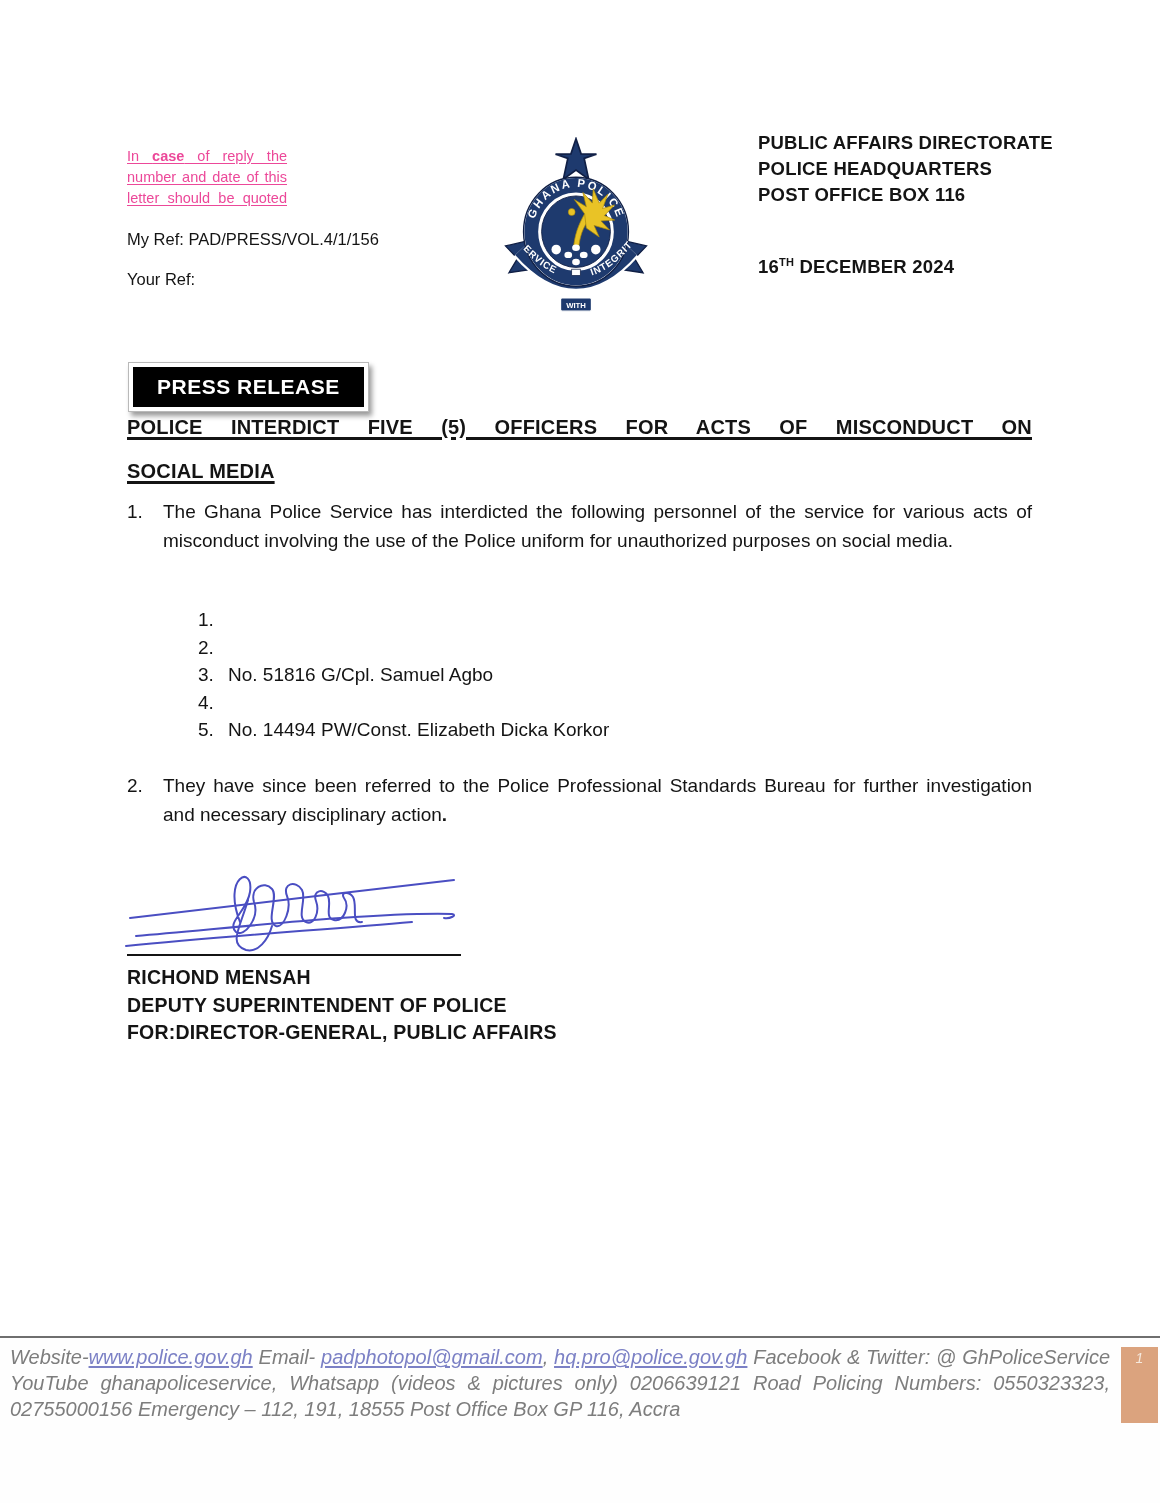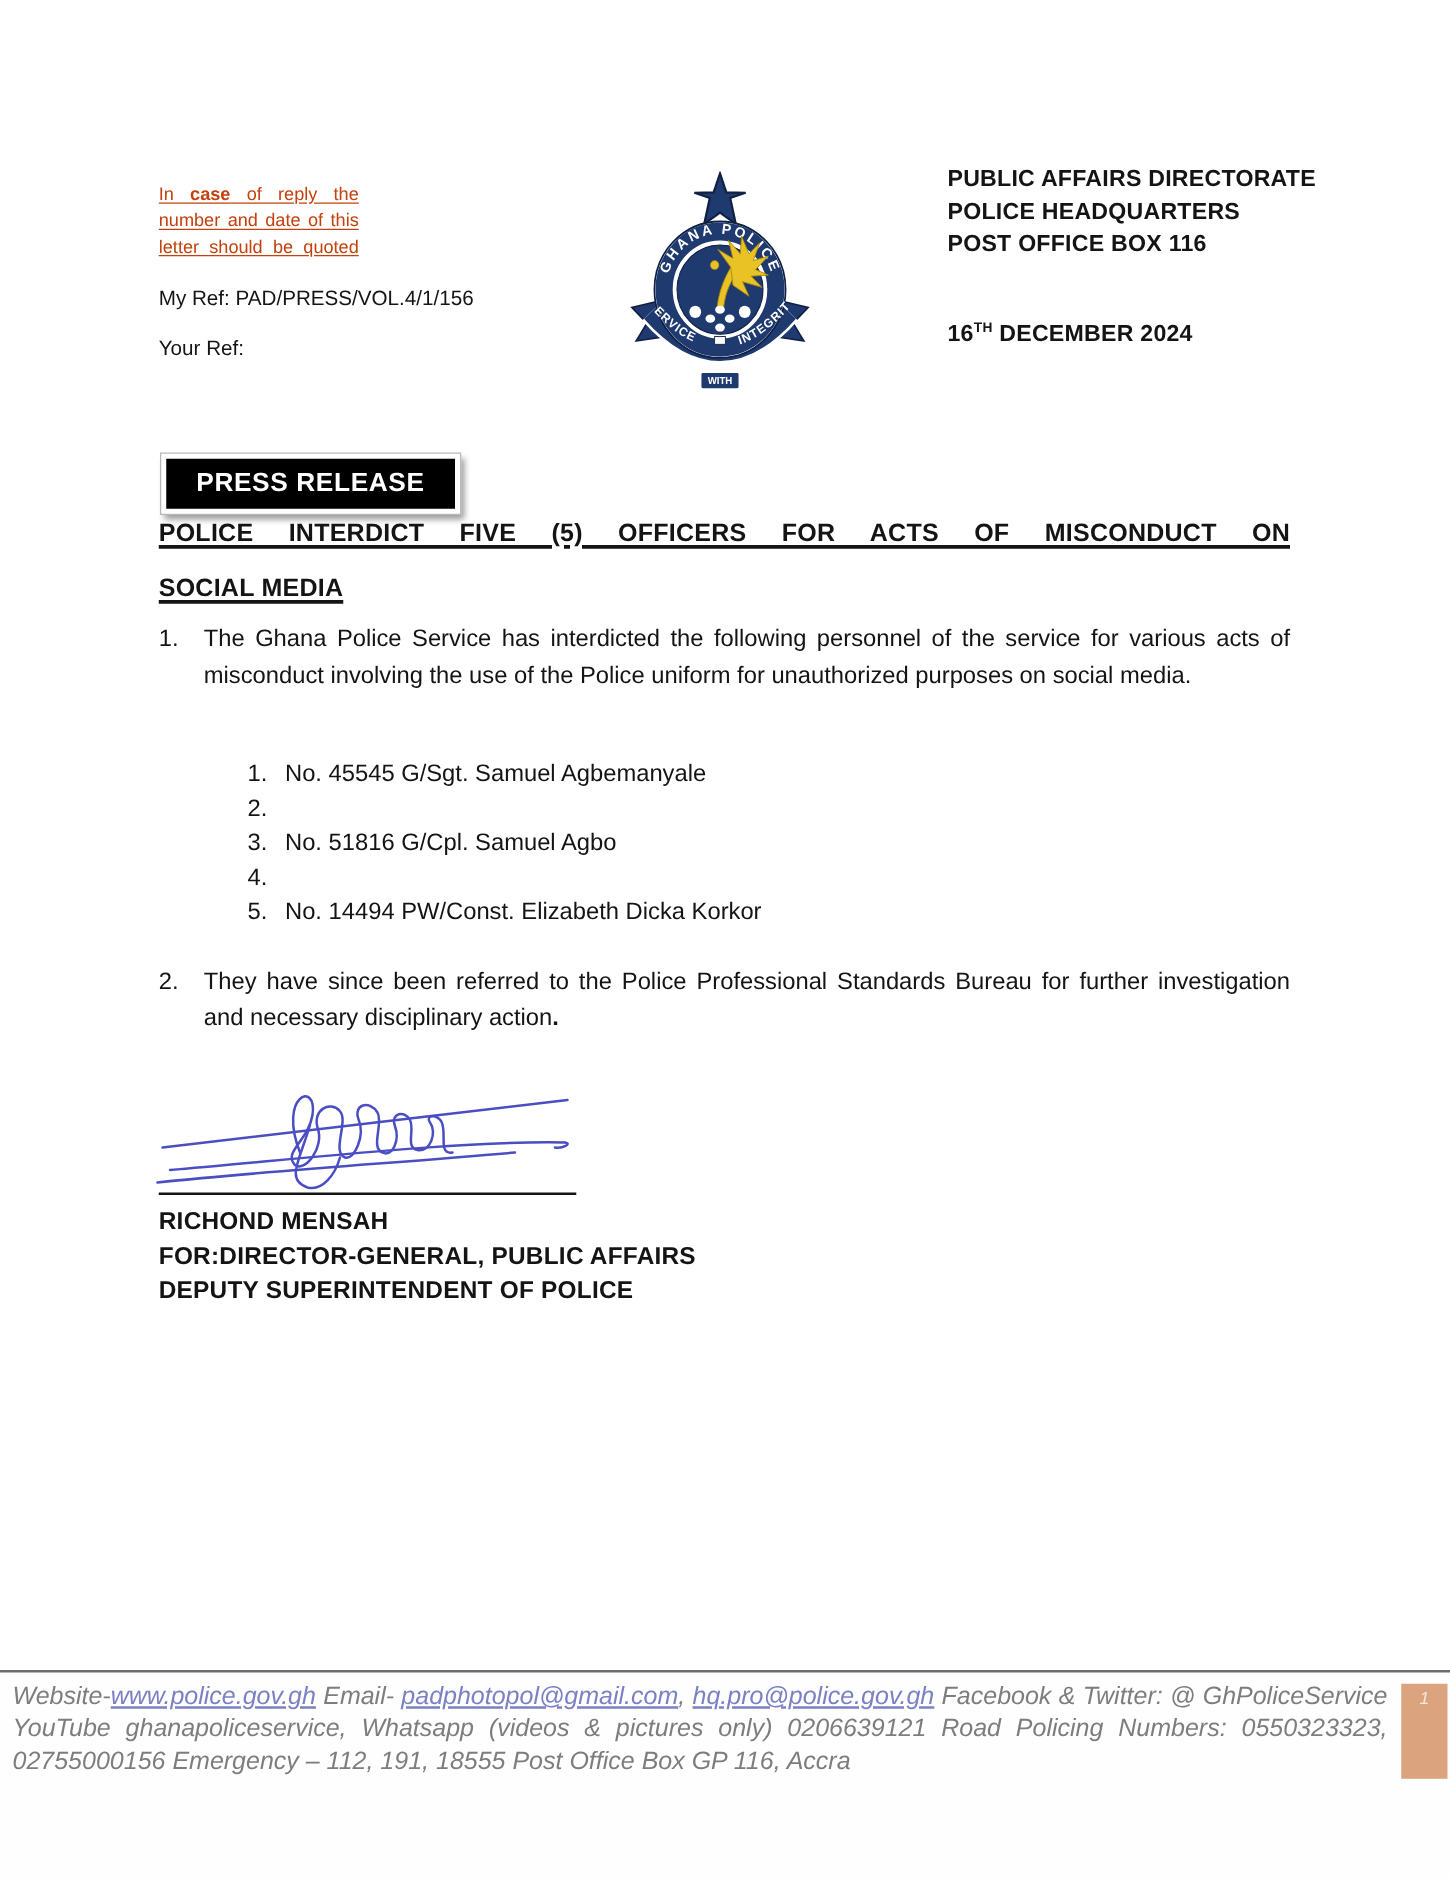--- a/index.html
+++ b/index.html
@@ -5,21 +5,21 @@
   html,body { margin:0; padding:0; background:#ffffff; }
   .page {
     position:relative; width:1160px; height:1503px; background:#ffffff;
     font-family:"Liberation Sans","DejaVu Sans",sans-serif; color:#141414;
     overflow:hidden;
   }
 
   
   .reply-note {
     position:absolute; left:127px; top:146px; width:160px;
-    font-size:14.5px; line-height:21px; color:#c2410c;
+    font-size:14.5px; line-height:21px; color:#ec4899;
   }
   .reply-note .rline {
     display:block; text-decoration:underline; text-underline-offset:2px;
     text-align:justify; text-align-last:justify;
   }
   .reply-note .b { font-weight:bold; }
   .my-ref  { position:absolute; left:127px; top:230px; font-size:16.5px; }
   .your-ref{ position:absolute; left:127px; top:270px; font-size:16.5px; }
 
   .hq-block {
@@ -176,21 +176,20 @@
   </div>
 
   <div class="num-para para1">
     <span class="n">1.</span>
     <span class="t">The Ghana Police Service has interdicted the following personnel of the service for various acts of misconduct involving the use of the Police uniform for unauthorized purposes on social media.</span>
   </div>
 
   <div class="officers">
     <div class="orow">
       <span class="on">1.</span>
-      <span>No. 45545 G/Sgt. Samuel Agbemanyale</span>
     </div>
     <div class="orow">
       <span class="on">2.</span>
     </div>
     <div class="orow">
       <span class="on">3.</span>
       <span>No. 51816 G/Cpl. Samuel Agbo</span>
     </div>
     <div class="orow">
       <span class="on">4.</span>
@@ -213,22 +212,22 @@
         <path d="M14,80 C110,72 250,56 330,58 C336,59 328,63 322,62"></path>
         <path d="M4,90 C100,80 200,74 290,66"></path>
         <path d="M118,66 C100,20 132,8 128,36 C125,56 104,66 114,76 C122,82 138,62 132,46 C128,32 142,24 150,33 C157,41 143,66 154,70 C162,72 170,52 165,40 C160,27 174,24 180,34 C185,43 174,62 184,66 C192,70 198,56 194,45 C190,34 202,32 206,40 C210,48 202,62 212,64 C222,66 228,50 222,42 C218,36 227,35 231,41 C236,50 228,68 240,66"></path>
         <path d="M126,44 C118,72 106,88 124,94 C136,97 146,84 150,70"></path>
       </g>
     </svg>
   </div>
   <div class="sig-rule"></div>
   <div class="sig-block">
     <div>RICHOND MENSAH</div>
+    <div>DEPUTY SUPERINTENDENT OF POLICE</div>
     <div>FOR:DIRECTOR-GENERAL, PUBLIC AFFAIRS</div>
-    <div>DEPUTY SUPERINTENDENT OF POLICE</div>
   </div>
 
   <div class="footer">
     <div class="footer-text">
       <span>Website-</span><span class="flink">www.police.gov.gh</span>
       <span>Email-</span>
       <span class="flink">padphotopol@gmail.com</span><span>,</span>
       <span class="flink">hq.pro@police.gov.gh</span>
       <span>Facebook &amp; Twitter: @ GhPoliceService YouTube ghanapoliceservice, Whatsapp (videos &amp; pictures only) 0206639121 Road Policing Numbers: 0550323323, 02755000156 Emergency – 112, 191, 18555 Post Office Box GP 116, Accra</span>
     </div>

